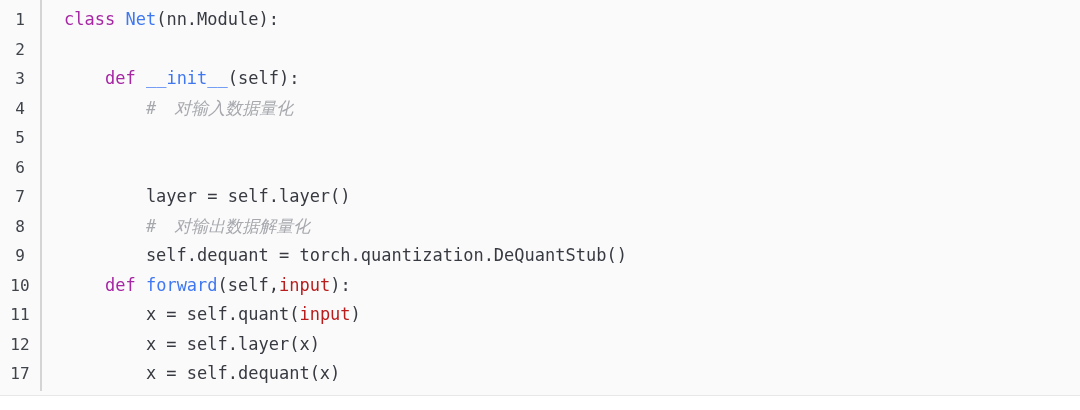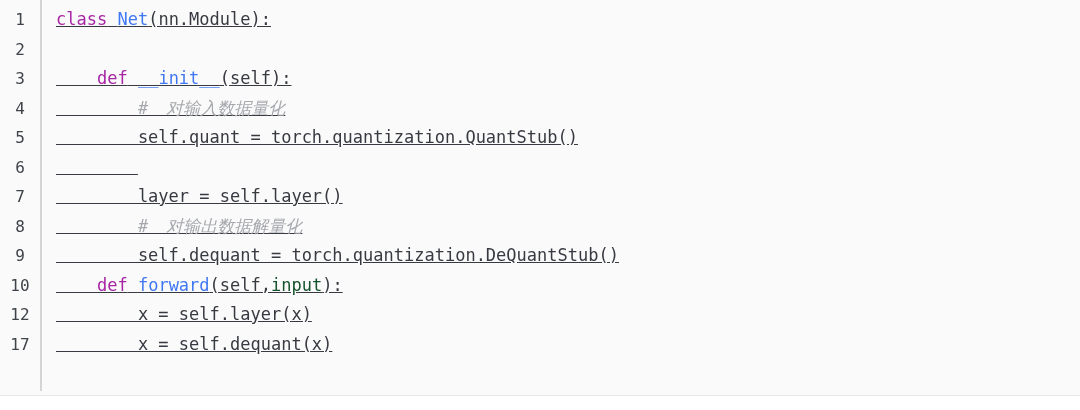--- a/index.html
+++ b/index.html
@@ -37,29 +37,28 @@
     font-size: 17px;
   }
   .gutter {
     flex: 0 0 40px;
     text-align: center;
     font-size: 16px;
     color: #3f434a;
     user-select: none;
   }
   .code-text {
-    padding-left: 16px;
+    padding-left: 24px;
     white-space: pre;
     color: #383a42;
-    text-decoration: underline;
   }
   .tok-plain   { color: #383a42; }
   .tok-keyword { color: #a626a4; }
   .tok-title   { color: #4078f2; }
-  .tok-builtin { color: #14532d; }
+  .tok-builtin { color: #b91c1c; }
   .tok-comment {
     color: #a6a8ad;
     font-style: italic;
     word-spacing: 8px;
     text-align: center;
   }
 </style>
 </head>
 <body style="background: rgb(255, 255, 255);">
 
@@ -77,21 +76,20 @@
       <div class="code-line">
         <span class="gutter">3</span>
         <span class="code-text"><span class="tok-plain">    </span><span class="tok-keyword">def</span><span class="tok-plain"> </span><span class="tok-title">__init__</span><span class="tok-plain">(self):</span></span>
       </div>
       <div class="code-line">
         <span class="gutter">4</span>
         <span class="code-text"><span class="tok-plain">        </span><span class="tok-comment"># 对输入数据量化</span></span>
       </div>
       <div class="code-line">
         <span class="gutter">5</span>
-        <span class="code-text"><span class="tok-plain">        self.quant = torch.quantization.QuantStub()</span></span>
       </div>
       <div class="code-line">
         <span class="gutter">6</span>
         <span class="code-text"><span class="tok-plain">        </span></span>
       </div>
       <div class="code-line">
         <span class="gutter">7</span>
         <span class="code-text"><span class="tok-plain">        layer = self.layer()</span></span>
       </div>
       <div class="code-line">
@@ -100,20 +98,24 @@
       </div>
       <div class="code-line">
         <span class="gutter">9</span>
         <span class="code-text"><span class="tok-plain">        self.dequant = torch.quantization.DeQuantStub()</span></span>
       </div>
       <div class="code-line">
         <span class="gutter">10</span>
         <span class="code-text"><span class="tok-plain">    </span><span class="tok-keyword">def</span><span class="tok-plain"> </span><span class="tok-title">forward</span><span class="tok-plain">(self,</span><span class="tok-builtin">input</span><span class="tok-plain">):</span></span>
       </div>
       <div class="code-line">
+        <span class="gutter">11</span>
+        <span class="code-text"><span class="tok-plain">        x = self.quant(</span><span class="tok-builtin">input</span><span class="tok-plain">)</span></span>
+      </div>
+      <div class="code-line">
         <span class="gutter">12</span>
         <span class="code-text"><span class="tok-plain">        x = self.layer(x)</span></span>
       </div>
       <div class="code-line">
         <span class="gutter">17</span>
         <span class="code-text"><span class="tok-plain">        x = self.dequant(x)</span></span>
       </div>
     </div>
 </div>
 

